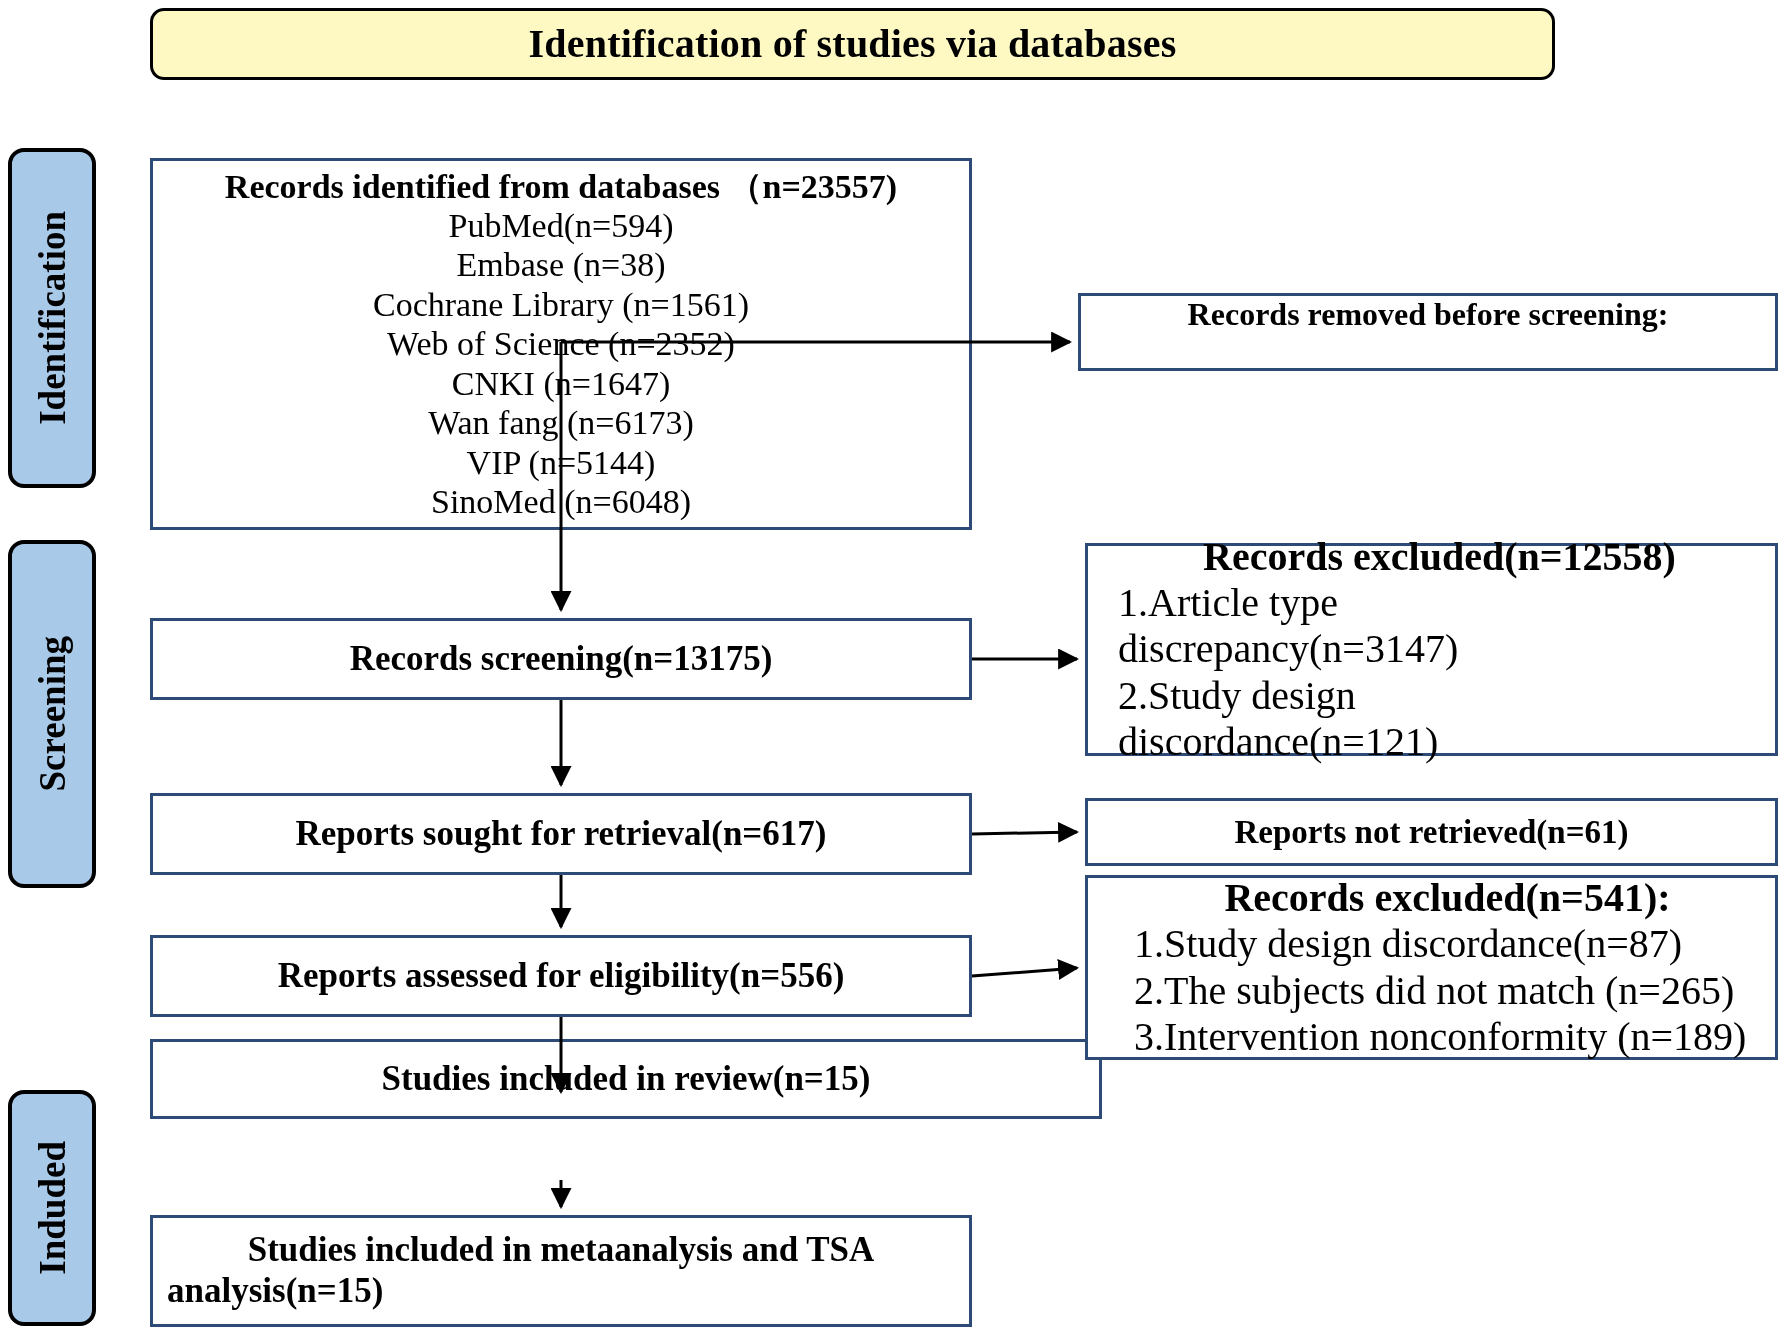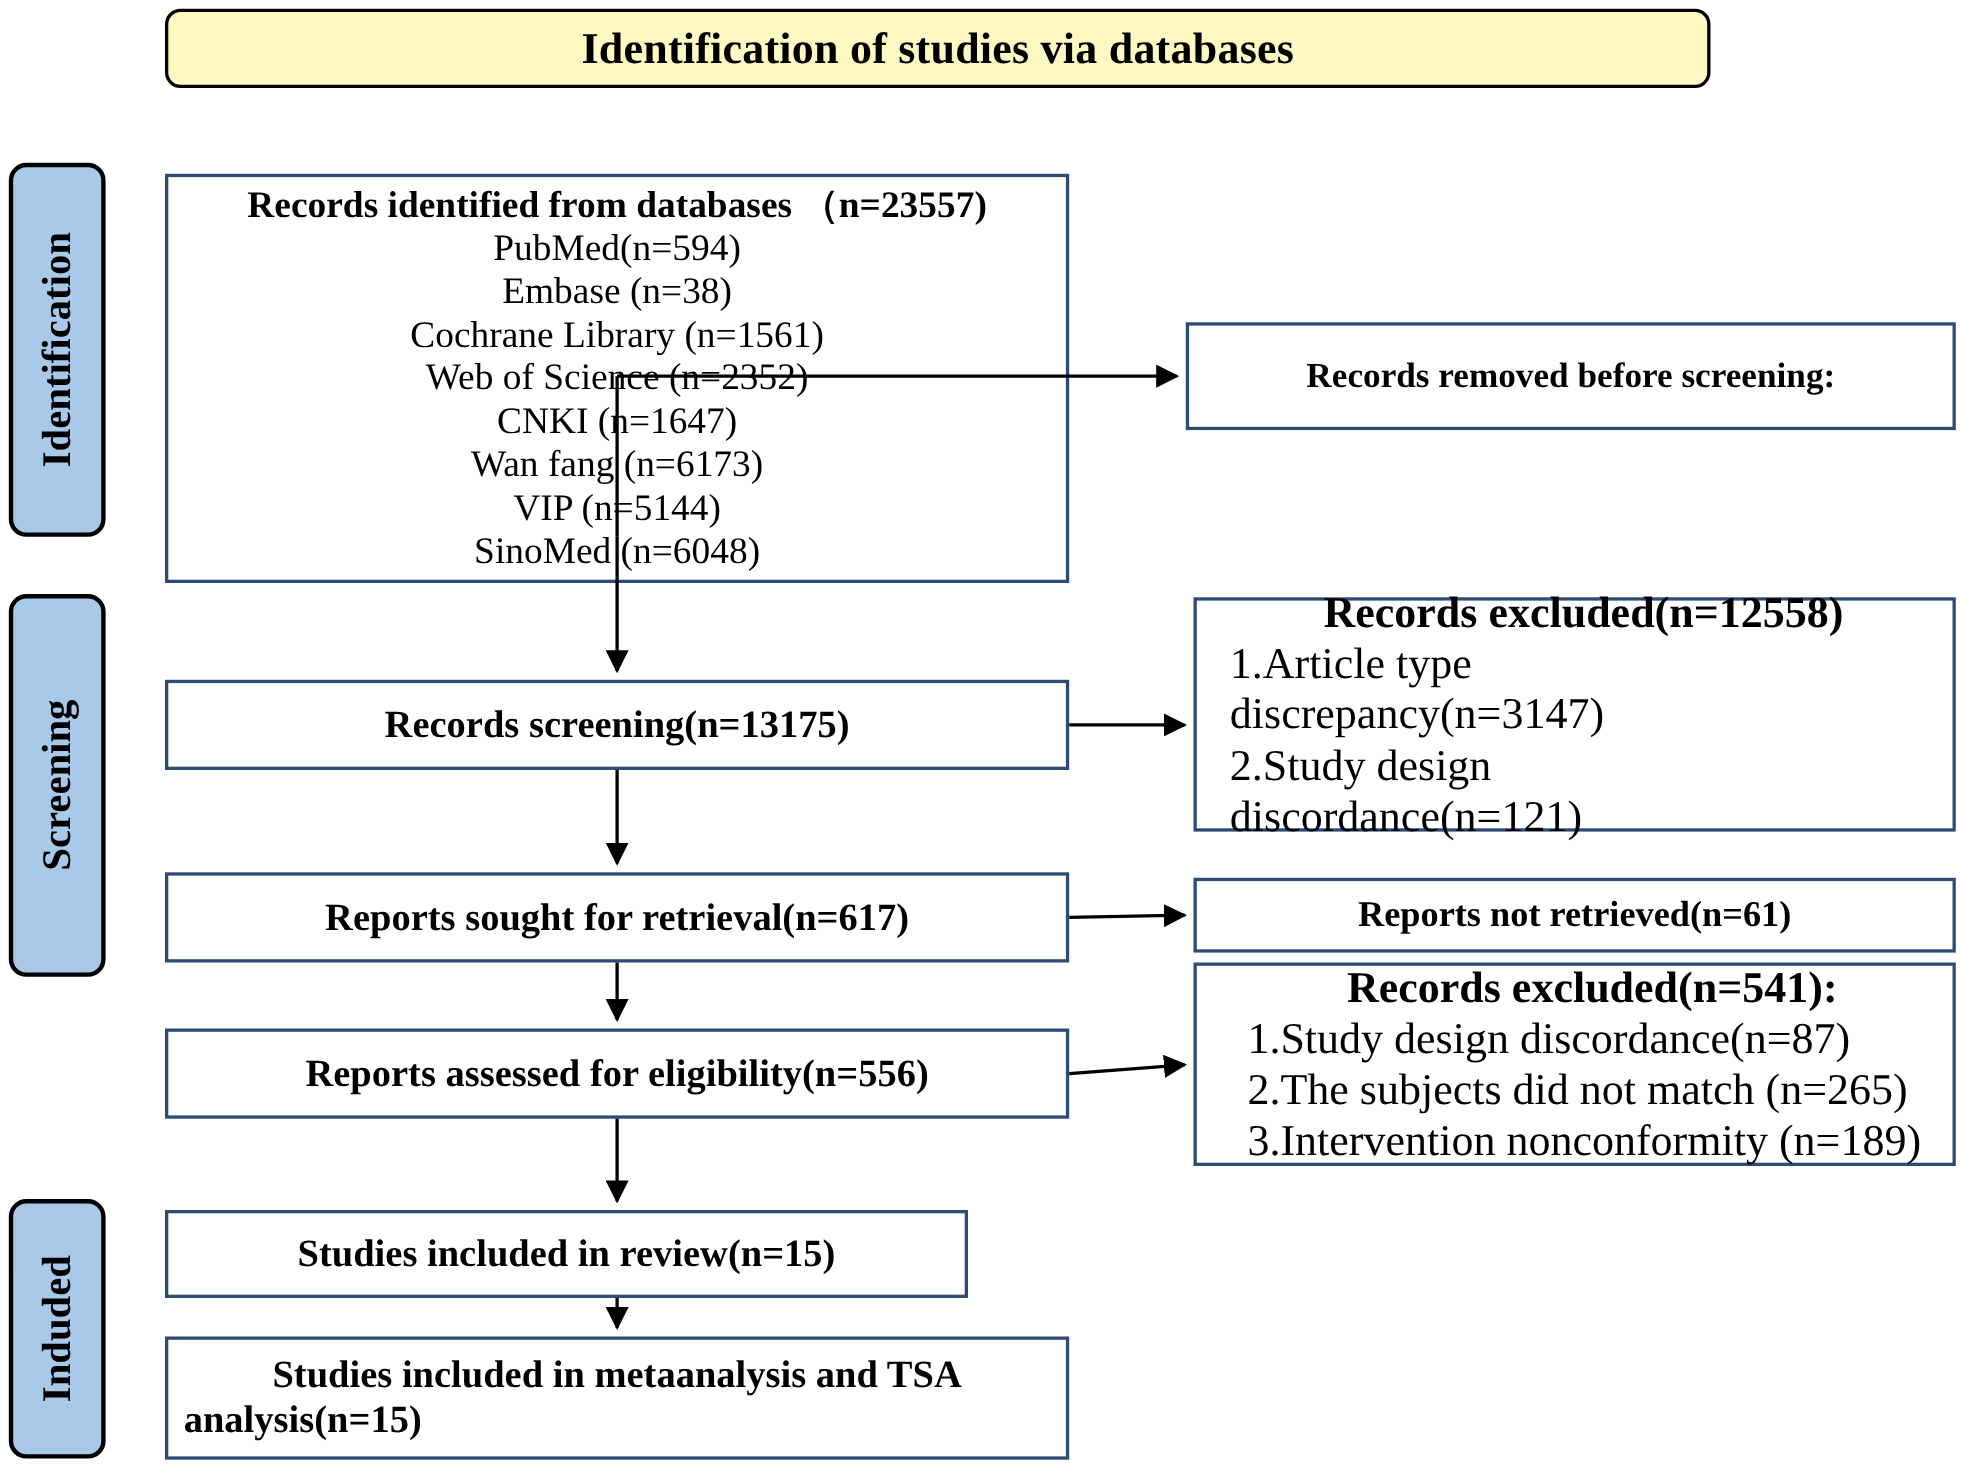--- a/index.html
+++ b/index.html
@@ -80,25 +80,25 @@
   .box .line { line-height: 1.16; }
   .ctr  { text-align: center; }
   .lft  { text-align: left; padding-left: 14px; }
   .bold { font-weight: bold; }
 
   
   #box-identified      { left: 150px; top: 158px;  width: 822px; height: 372px; }
   #box-screening       { left: 150px; top: 618px;  width: 822px; height: 82px; }
   #box-sought          { left: 150px; top: 793px;  width: 822px; height: 82px; }
   #box-assessed        { left: 150px; top: 935px;  width: 822px; height: 82px; }
-  #box-included-review { left: 150px; top: 1100px; width: 730px; height: 80px; }
+  #box-included-review { left: 150px; top: 1039px; width: 952px; height: 80px; }
   #box-included-meta   { left: 150px; top: 1215px; width: 822px; height: 112px; }
 
   
-  #box-removed      { left: 1078px; top: 293px; width: 700px; height: 98px; }
+  #box-removed      { left: 1078px; top: 293px; width: 700px; height: 78px; justify-content: space-between; }
   #box-excluded-1   { left: 1085px; top: 543px; width: 693px; height: 213px; }
   #box-notretrieved { left: 1085px; top: 798px; width: 693px; height: 68px; }
   #box-excluded-2   { left: 1085px; top: 875px; width: 693px; height: 185px; padding-left: 16px; }
 
   #box-identified .line        { font-size: 34px; }
   #box-identified .line.bold   { font-size: 34px; }
   #box-screening  .line,
   #box-sought     .line,
   #box-assessed   .line,
   #box-included-review .line,

